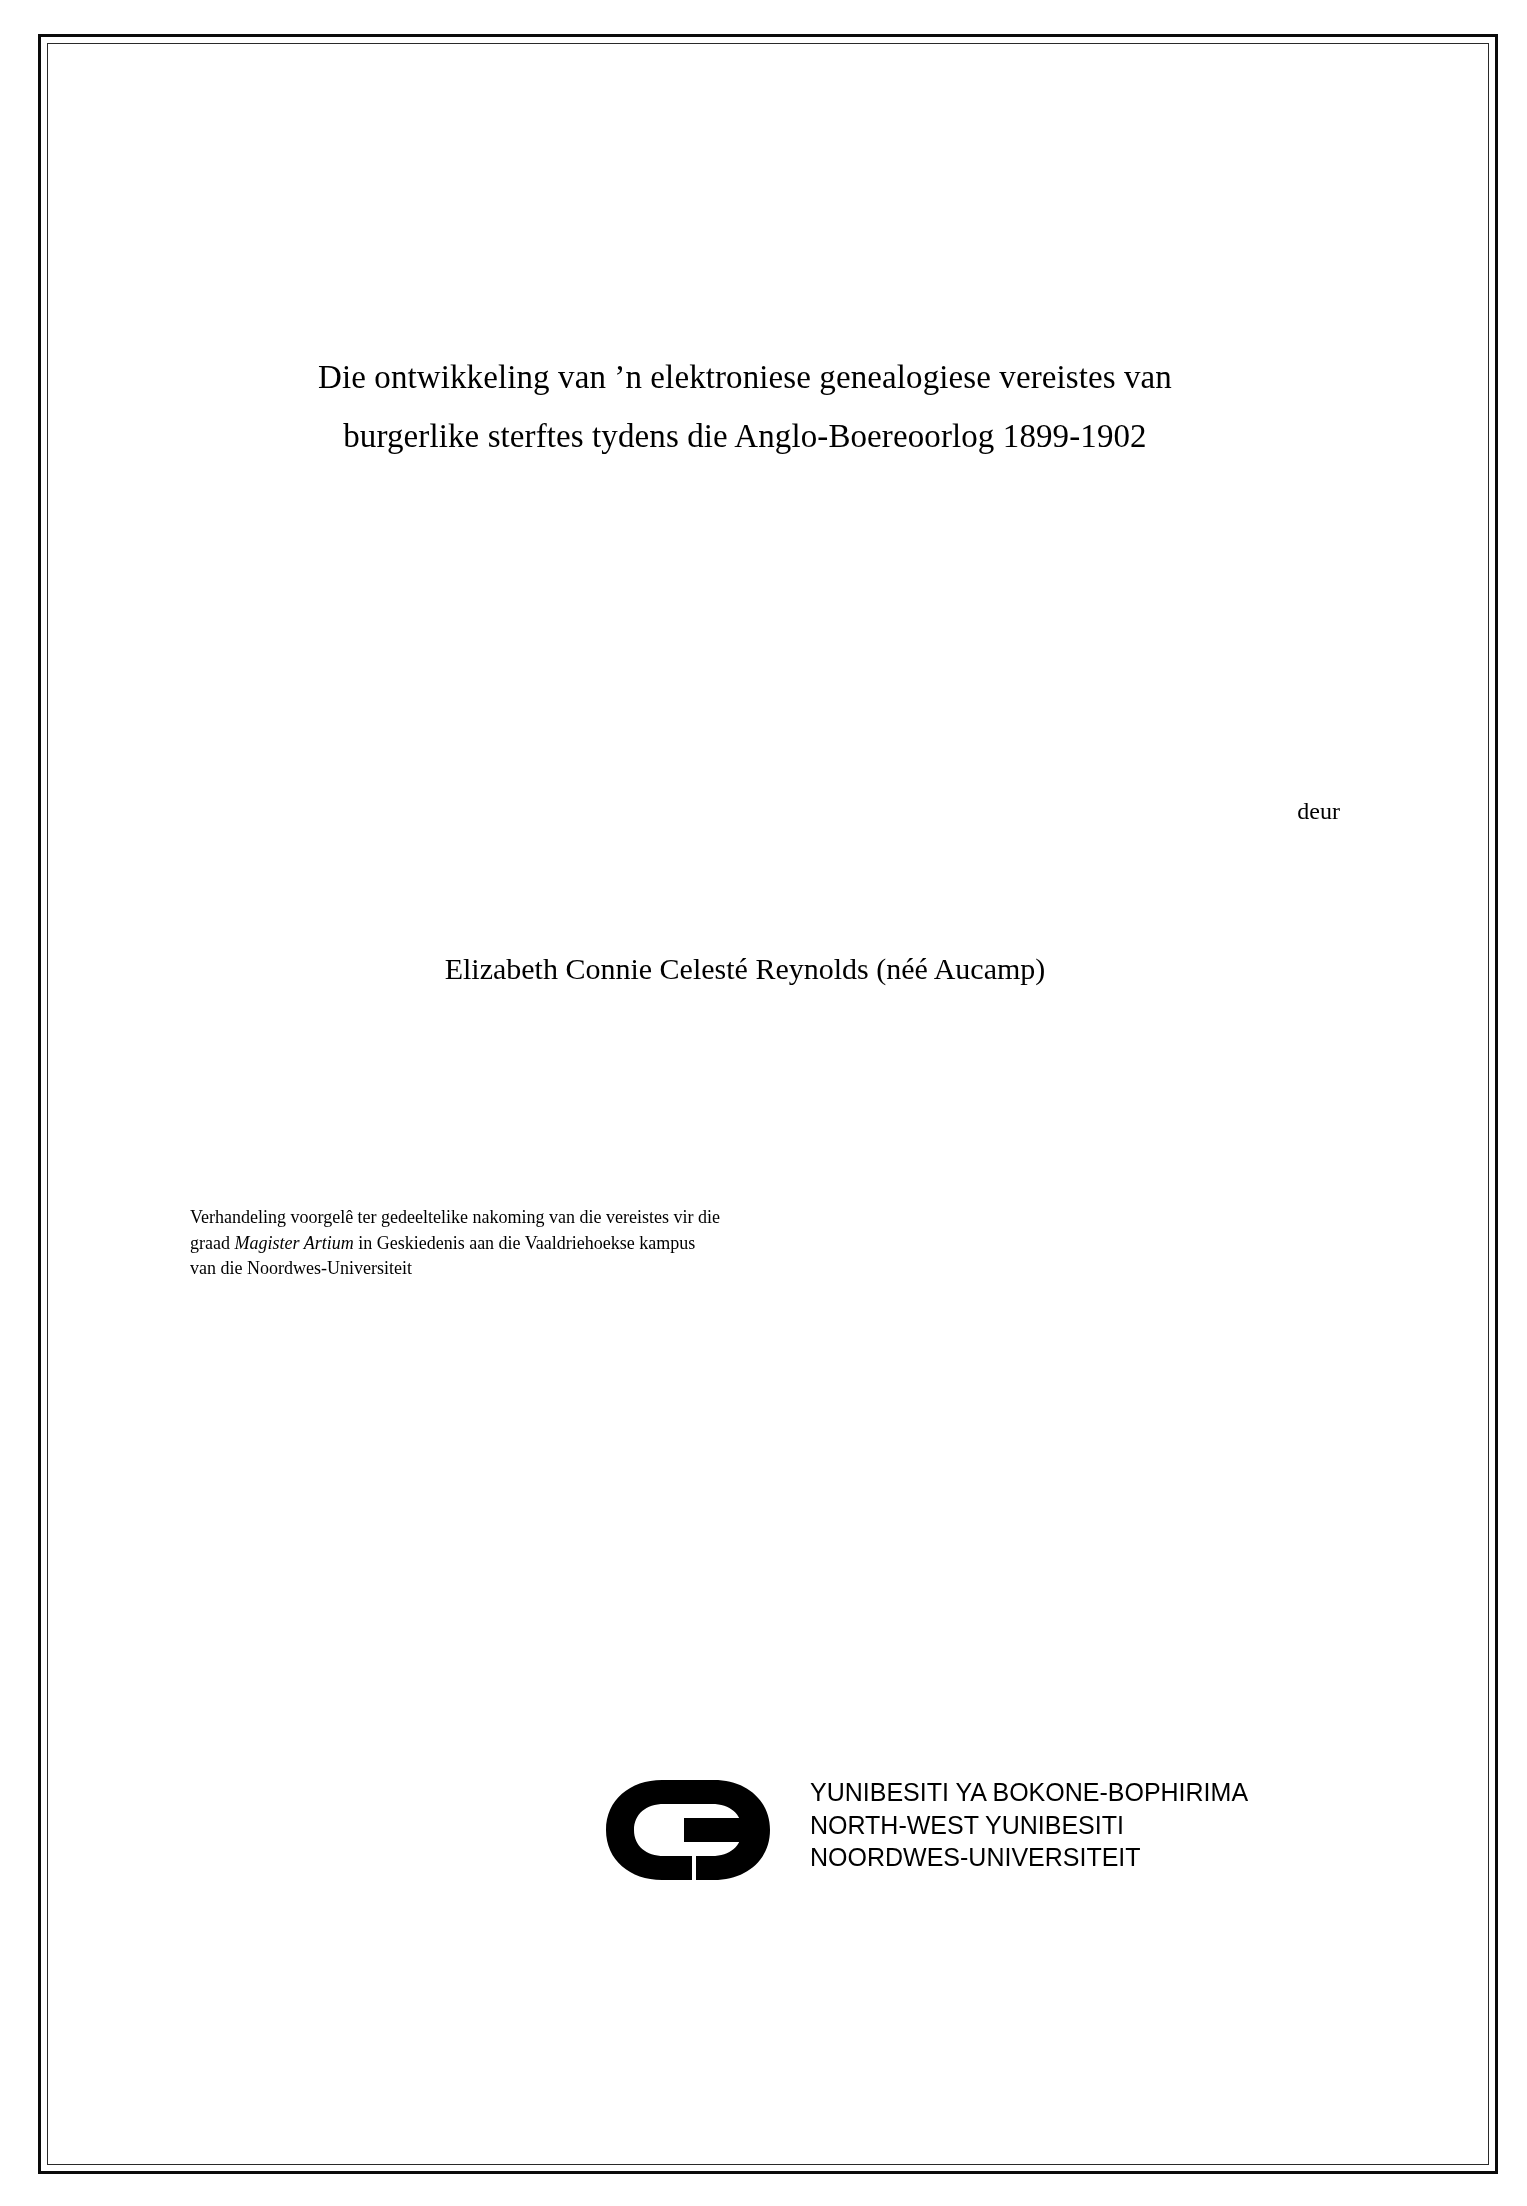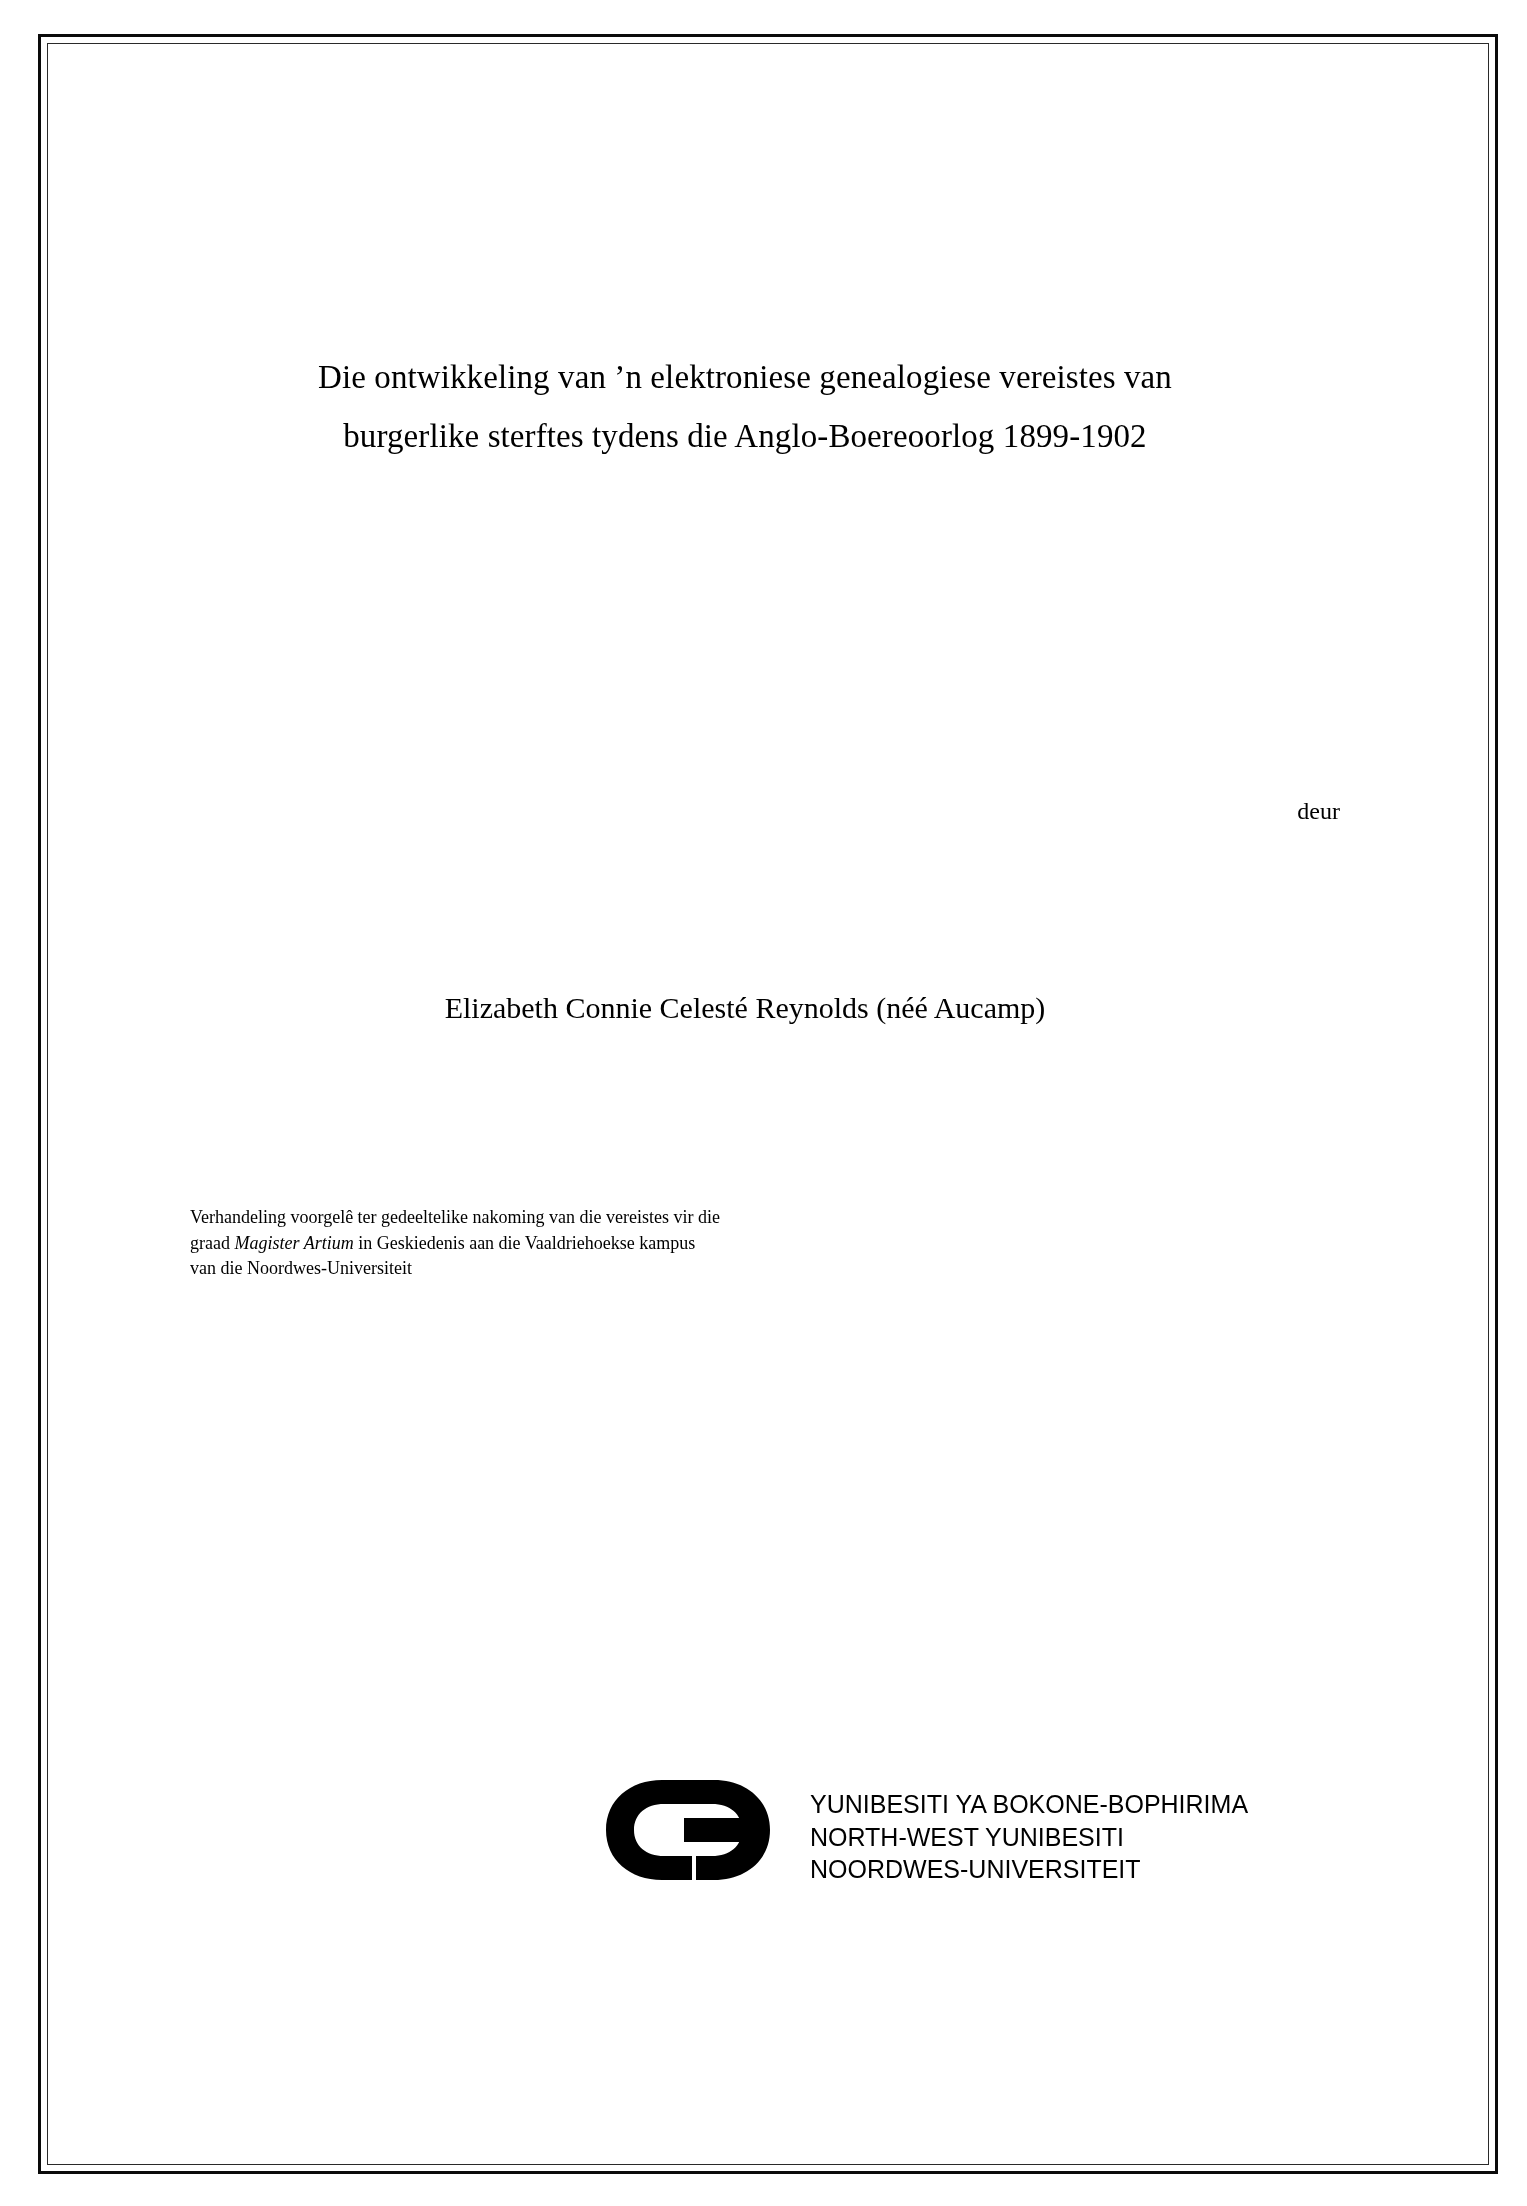--- a/index.html
+++ b/index.html
@@ -77,21 +77,20 @@
     font-size: 24px;
   }
 
   .author {
     position: absolute;
     top: 952px;
     left: 0;
     width: 1190px;
     text-align: center;
     font-size: 30px;
-    margin-top: 39px;
   }
 
   .statement {
     position: absolute;
     top: 1205px;
     left: 40px;
     width: 1145px;
     font-size: 18px;
     line-height: 1.42;
   }
@@ -133,21 +132,20 @@
   }
   .logo-text {
     position: absolute;
     left: 330px;
     top: 10px;
     font-family: "Liberation Sans", sans-serif;
     font-size: 25px;
     line-height: 1.30;
     letter-spacing: 0px;
     white-space: nowrap;
-    margin-top: 12px;
   }
 </style>
 </head>
 <body>
 
 <div class="page-scan">
   <div class="page-frame">
     <div class="page-frame-inner"></div>
   </div>
 

